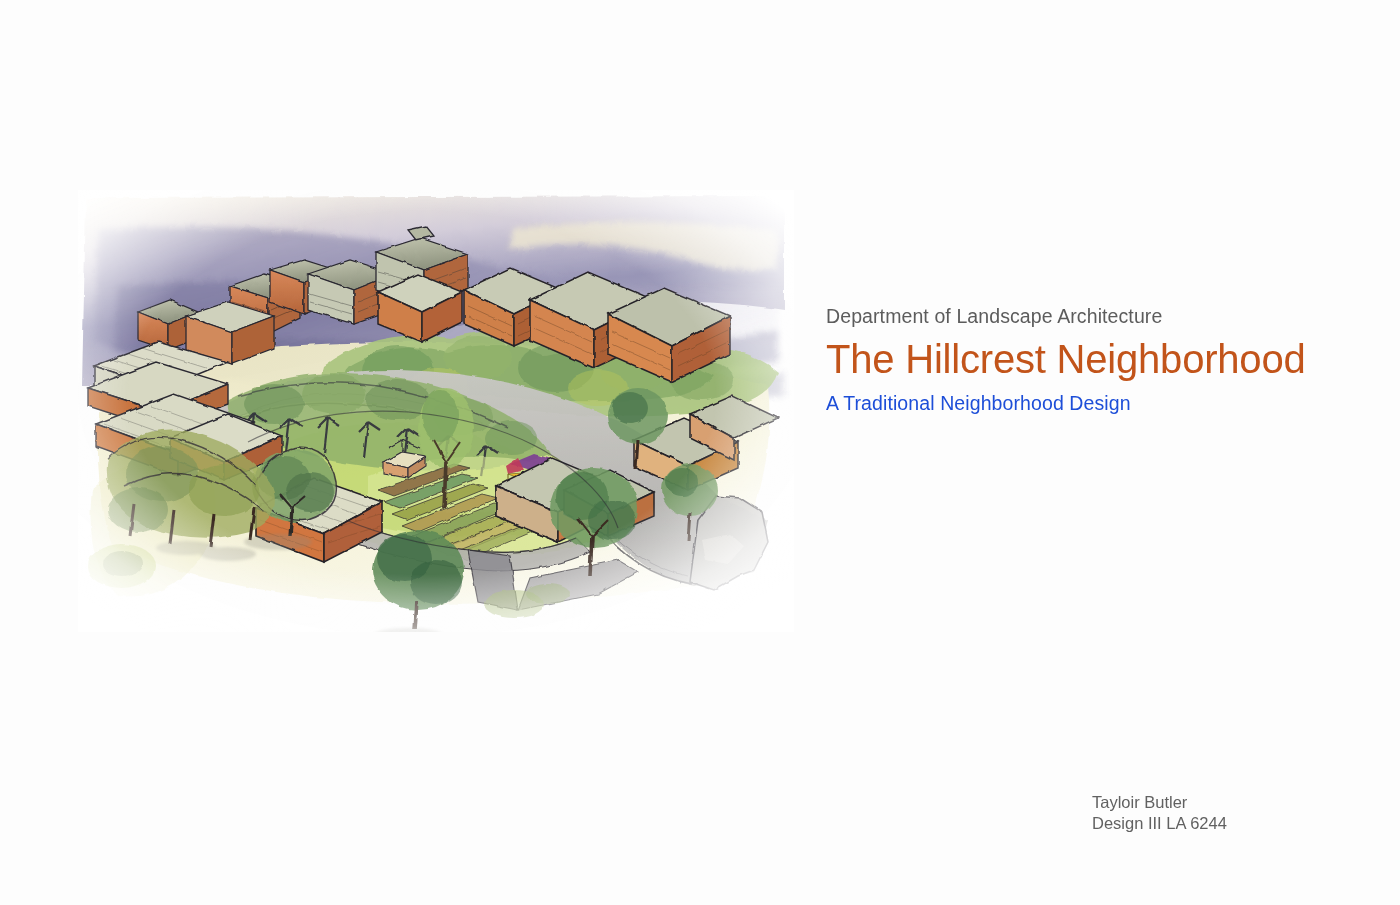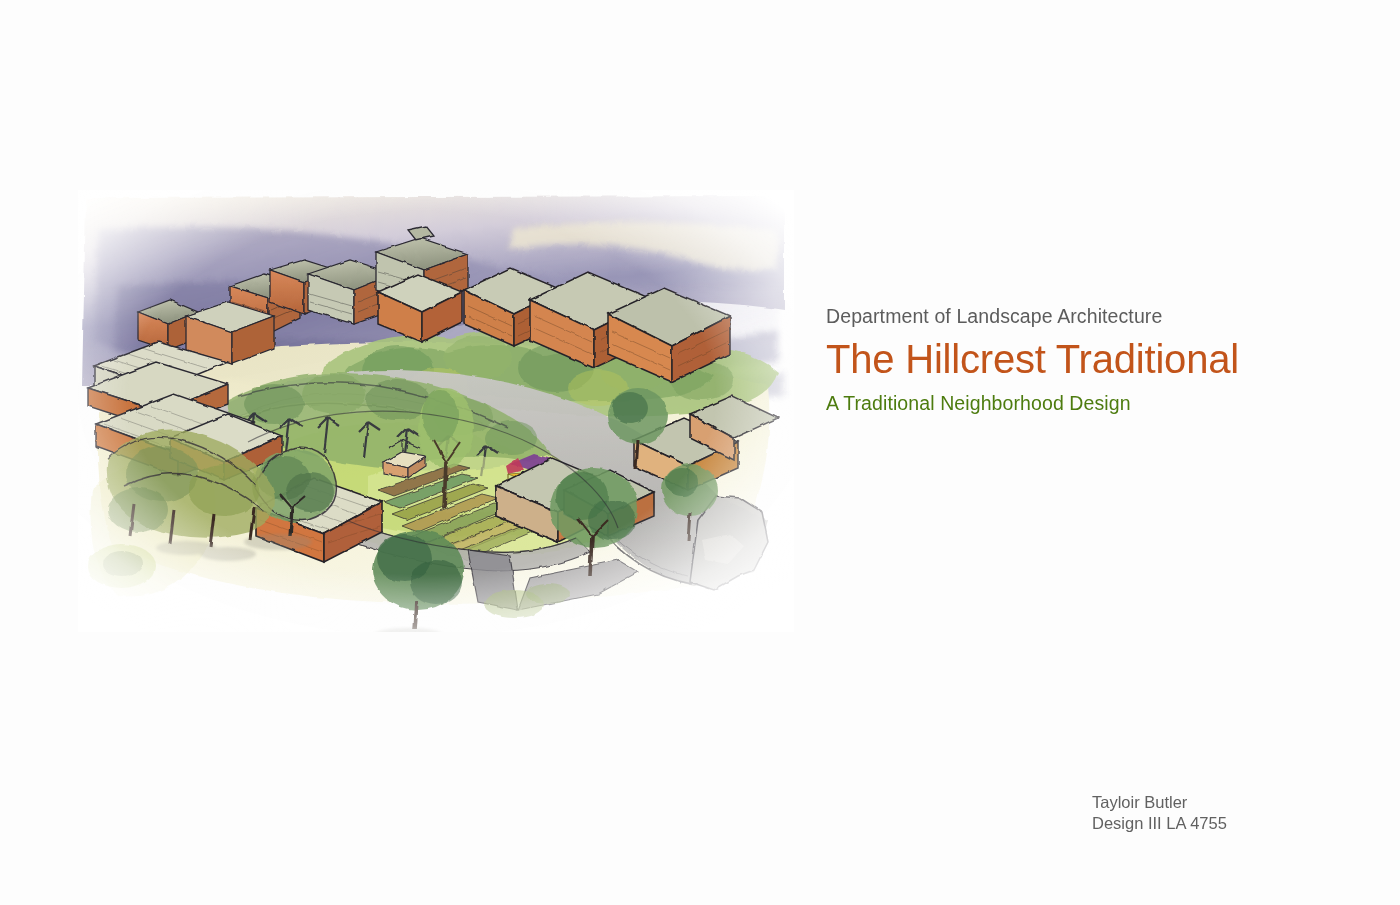--- a/index.html
+++ b/index.html
@@ -57,21 +57,21 @@
     font-size: 40px;
     line-height: 52px;
     color: #c2541a;
     letter-spacing: -0.2px;
     margin-top: 4px;
     white-space: nowrap;
   }
   .sub-title {
     font-size: 19.5px;
     line-height: 26px;
-    color: #4d7c0f;
+    color: #1d4ed8;
     margin-top: 5px;
     letter-spacing: 0.1px;
     white-space: nowrap;
   }
 
   
   .credits-block {
     position: absolute;
     right: 60px;
     top: 792px;
@@ -461,22 +461,22 @@
         <path d="M170,252 Q240,216 330,222 Q420,230 478,268 Q528,302 540,338"></path>
         <path d="M268,330 Q320,352 390,360 Q452,368 498,348"></path>
       </g>
 
       <rect x="0" y="0" width="716" height="442" fill="url(#paperFade)"></rect>
     </svg>
   </div>
 
   <div class="title-block">
     <div class="dept-line">Department of Landscape Architecture</div>
-    <div class="main-title">The Hillcrest Traditional</div>
+    <div class="main-title">The Hillcrest Neighborhood</div>
     <div class="sub-title">A Traditional Neighborhood Design</div>
   </div>
 
   <div class="credits-block">
     <div class="credits-line">Tayloir Butler</div>
-    <div class="credits-line">Design III LA 4755</div>
+    <div class="credits-line">Design III LA 6244</div>
   </div>
 
 </div>
 
 </body></html>

